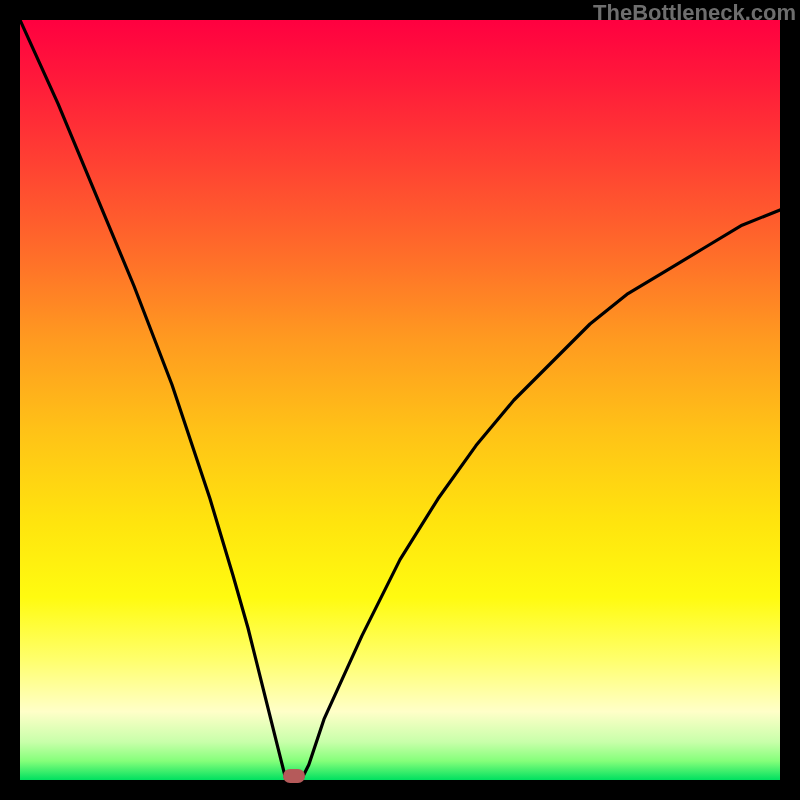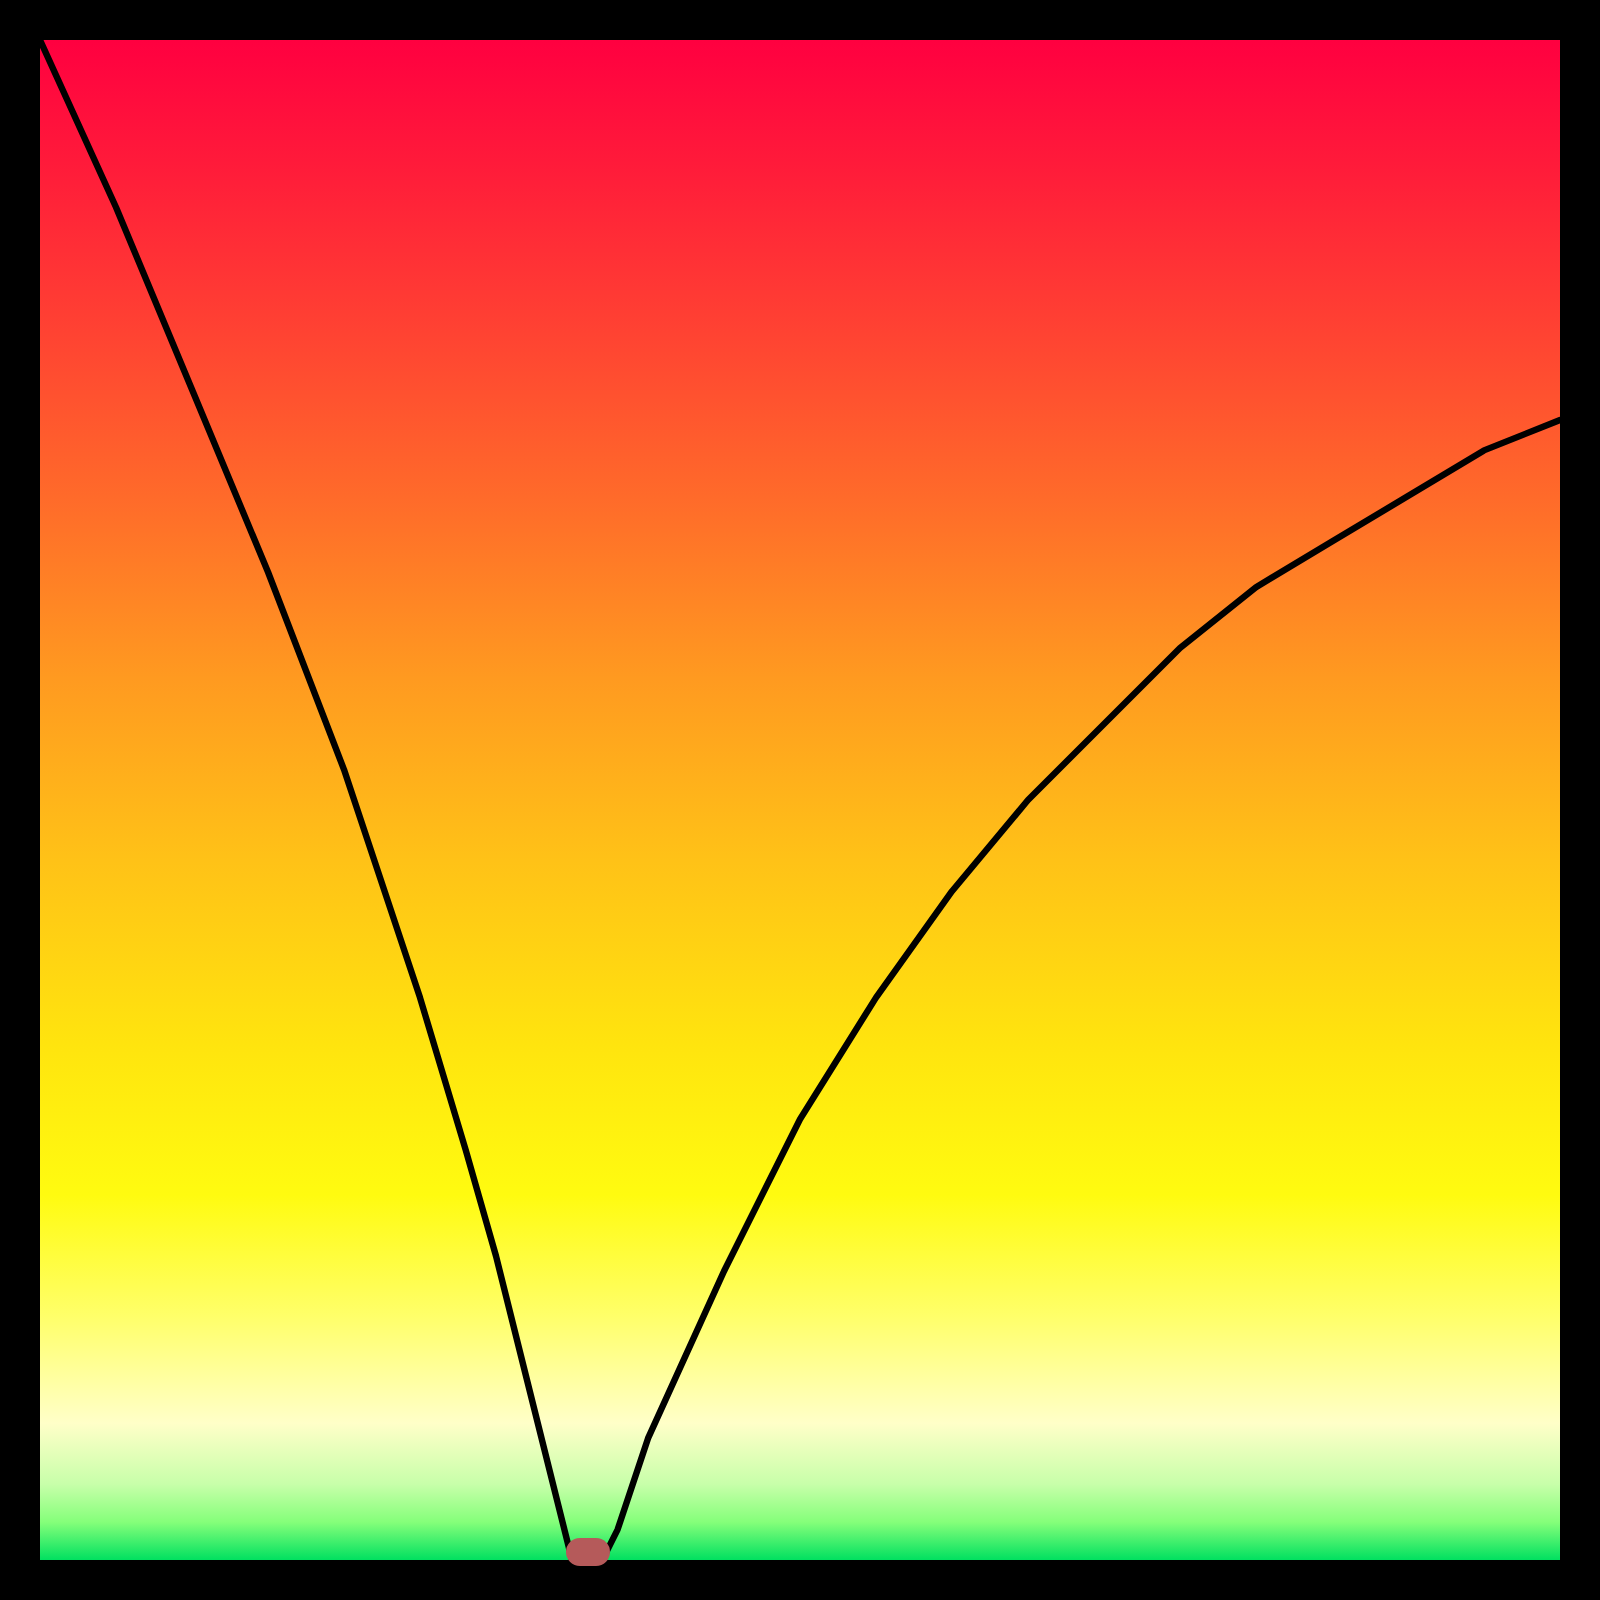--- a/index.html
+++ b/index.html
@@ -56,19 +56,20 @@
     height: 14px;
     border-radius: 7px;
     background: #b55a5a;
     transform: translate(-50%, -50%);
   }
 </style>
 </head>
 <body>
 
 <div class="frame">
+  <div class="watermark">TheBottleneck.com</div>
   <div class="plot-area">
     <svg class="curve-layer" viewBox="0 0 760 760" preserveAspectRatio="none">
       <path id="curve-path" fill="none" stroke="#000" stroke-width="3.2" stroke-linecap="round" stroke-linejoin="round" d="M0.00 0.00 L38.00 83.60 L76.00 174.80 L114.00 266.00 L152.00 364.80 L190.00 478.80 L212.80 554.80 L228.00 608.00 L243.20 668.80 L258.40 729.60 L266.00 760.00 L273.60 760.00 L281.20 760.00 L288.80 744.80 L304.00 699.20 L342.00 615.60 L380.00 539.60 L418.00 478.80 L456.00 425.60 L494.00 380.00 L532.00 342.00 L570.00 304.00 L608.00 273.60 L646.00 250.80 L684.00 228.00 L722.00 205.20 L760.00 190.00"></path>
     </svg>
     <div id="marker" class="marker" style="left: 273.6px; top: 756px; background: rgb(181, 90, 90);"></div>
   </div>
 </div>
 
 </body></html>

